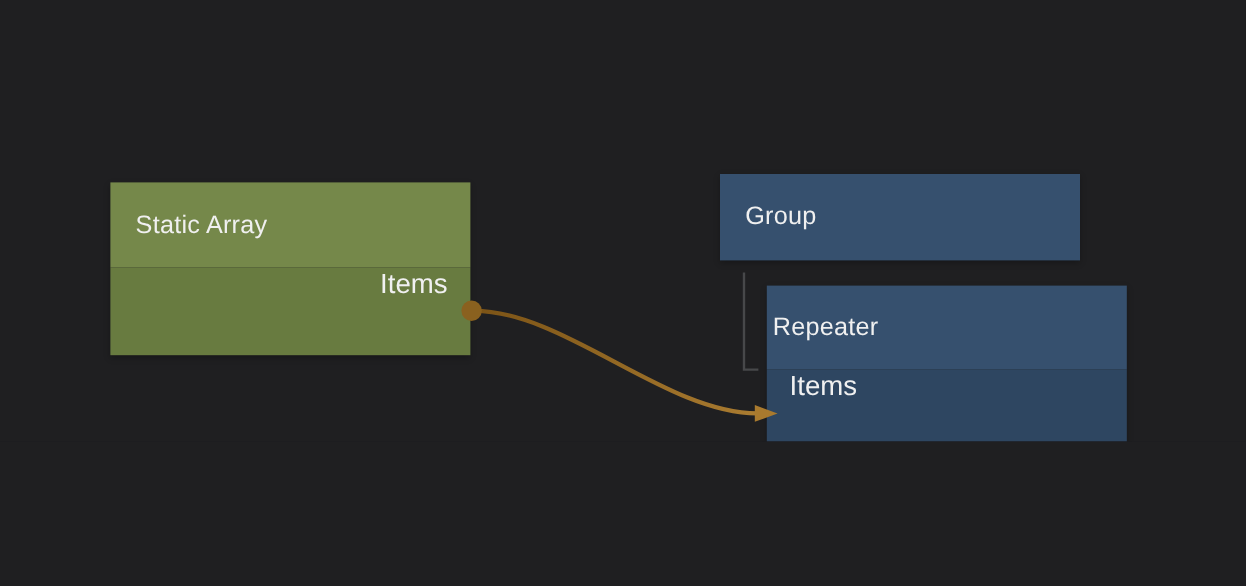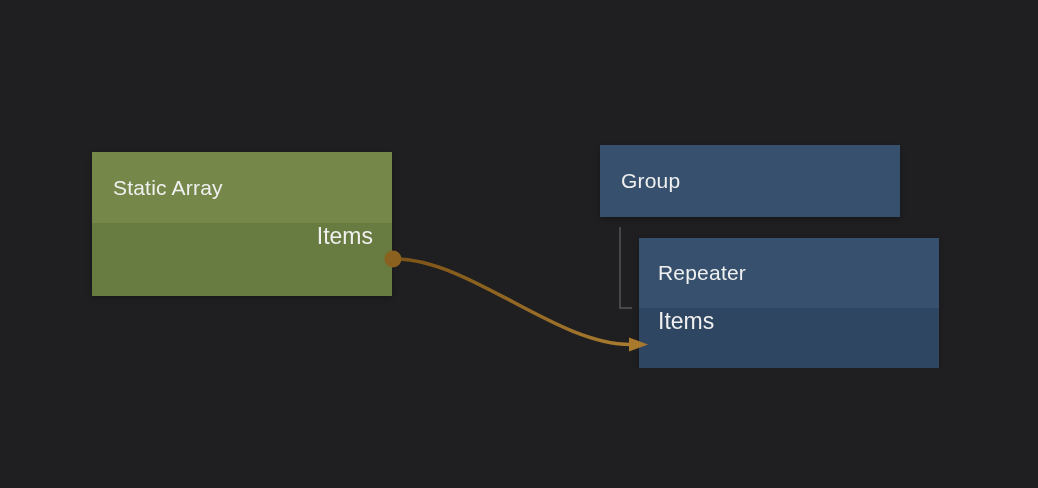--- a/index.html
+++ b/index.html
@@ -40,21 +40,21 @@
     height: 73px;
     background: var(--array-body, #687b40);
     justify-content: flex-end;
     padding-right: 19px;
   }
   
   .node-group { left: 600px; top: 145px; }
   .node-group .node-header { height: 72px; background: var(--header-blue, #36506e); align-items: center; }
   
   .node-repeater { left: 639px; top: 238px; }
-  .node-repeater .node-header { height: 70px; background: var(--header-blue, #36506e); padding-left: 19px; }
+  .node-repeater .node-header { height: 70px; background: var(--header-blue, #36506e); padding-left: 5px; }
   .node-repeater .node-row {
     height: 73px;
     background: var(--repeater-body, #2e4661);
     padding-left: 19px;
   }
   .wires {
     position: absolute;
     left: 0; top: 0;
     width: 1038px;
     height: 488px;

